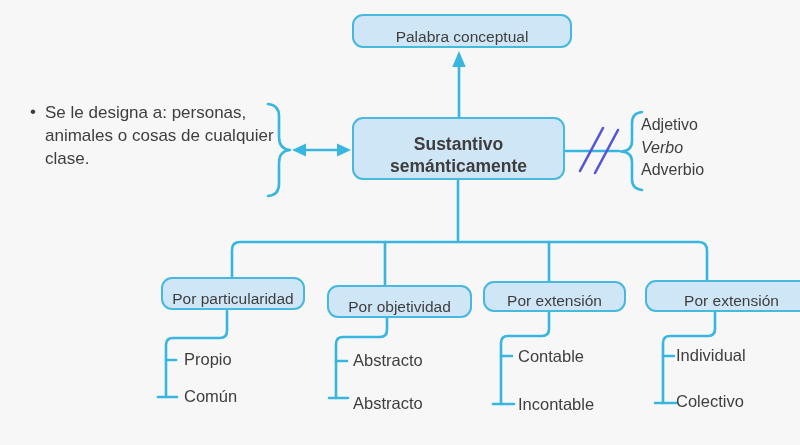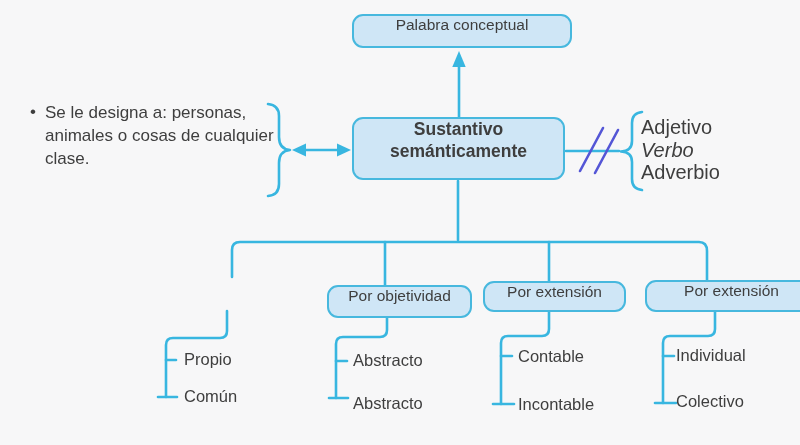--- a/index.html
+++ b/index.html
@@ -18,41 +18,41 @@
   .stage{position:absolute;inset:0;width:800px;height:445px;}
   svg.wires{position:absolute;left:0;top:0;width:800px;height:445px;pointer-events:none;}
   .edge{stroke:var(--accent);stroke-width:2.6;fill:none;stroke-linecap:round;stroke-linejoin:round;}
   .head{fill:var(--accent);stroke:none;}
   .slash{stroke:var(--slash);stroke-width:2.6;fill:none;stroke-linecap:round;}
   .node{
     position:absolute;
     background:var(--node-fill);
     border:2.5px solid var(--node-border);
     border-radius:11px;
-    display:flex;align-items:flex-start;justify-content:center;
+    display:flex;align-items:flex-end;justify-content:center;
     text-align:center;
     font-size:15.5px;
     color:var(--text);
   }
   .node.root{font-weight:bold;font-size:17.5px;line-height:1.25;}
   .leaf{
     position:absolute;
     font-size:16.5px;
     color:var(--text);
     white-space:nowrap;
   }
   .note{
     position:absolute;left:30px;top:101px;width:252px;
     font-size:17px;line-height:23px;color:var(--text);
     padding-left:15px;
   }
   .note .bullet{position:absolute;left:0;top:-1px;}
   .side-item{
     position:absolute;left:641px;
-    font-size:20px;color:var(--text);white-space:nowrap;
+    font-size:16px;color:var(--text);white-space:nowrap;
   }
 </style>
 </head>
 <body>
 
 <div class="stage">
 
   <svg class="wires" viewBox="0 0 800 445">
 
     <path class="edge" d="M459,117 V66"></path>
@@ -96,20 +96,23 @@
     <span>Palabra conceptual</span>
   </div>
 
   <div class="node root" style="left:352px;top:117px;width:213px;height:63px;">
     <span>
       <span>Sustantivo</span><br>
       <span>semánticamente</span>
     </span>
   </div>
 
+  <div class="node" style="left:161px;top:277px;width:144px;height:33px;">
+    <span>Por particularidad</span>
+  </div>
   <div class="node" style="left:327px;top:285px;width:145px;height:33px;">
     <span>Por objetividad</span>
   </div>
   <div class="node" style="left:483px;top:281px;width:143px;height:31px;">
     <span>Por extensión</span>
   </div>
   <div class="node" style="left:645px;top:280px;width:173px;height:32px;">
     <span>Por extensión</span>
   </div>
 

